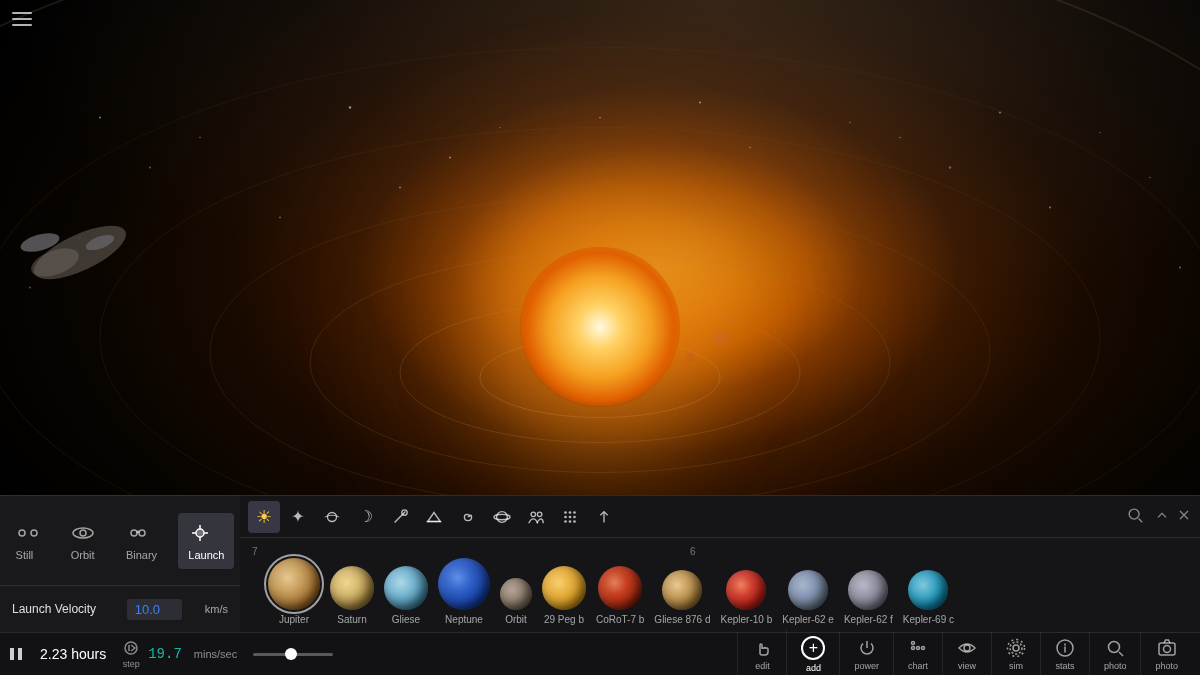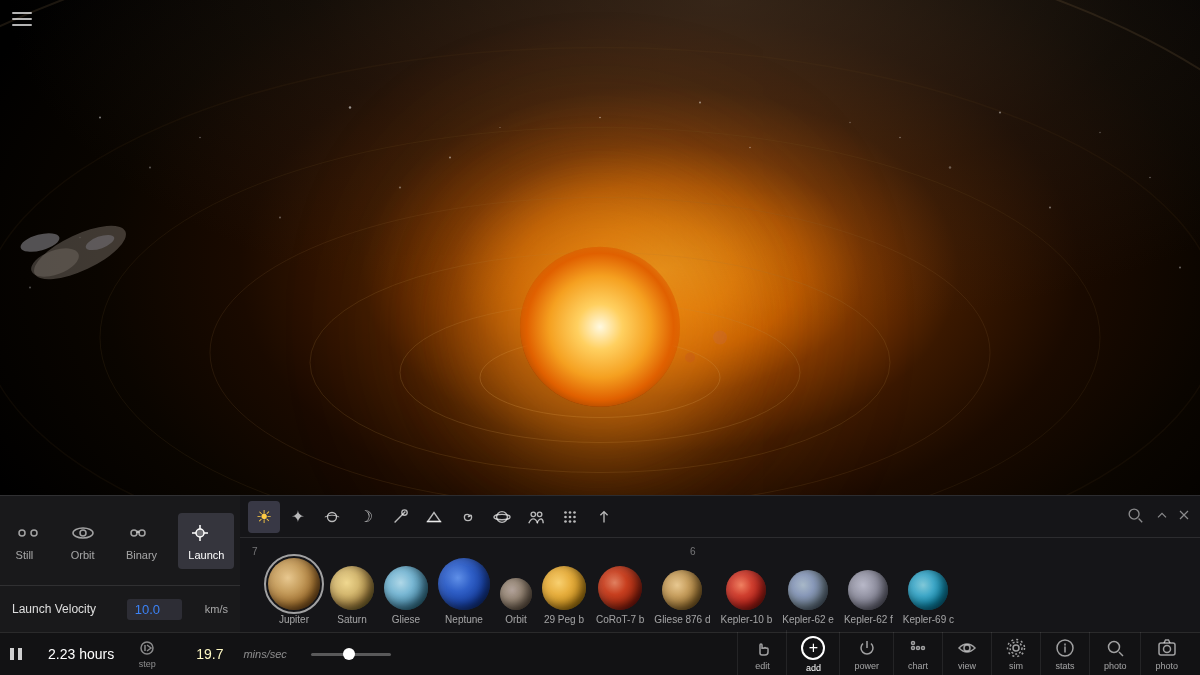--- a/index.html
+++ b/index.html
@@ -103,21 +103,21 @@
     
     .timeline-bar {
       position: absolute;
       bottom: 0; left: 0;
       width: 100%;
       height: 43px;
       background: rgba(18,18,20,0.98);
       display: flex;
       align-items: center;
       padding: 0 8px;
-      gap: 16px;
+      gap: 8px;
       border-top: 1px solid rgba(255,255,255,0.1);
     }
 
     .pause-btn {
       display: flex;
       align-items: center;
       justify-content: center;
       color: rgba(255,255,255,0.8);
       cursor: pointer;
       font-size: 16px;
@@ -136,22 +136,23 @@
       font-size: 9px;
       color: rgba(255,255,255,0.5);
       cursor: pointer;
       gap: 2px;
     }
 
     .step-btn svg { width: 18px; height: 18px; }
 
     .speed-value {
       font-size: 14px;
-      color: #fef9c3;
-      margin-left: 24px;
+      color: #14b8a6;
+      margin-left: 0;
+      font-family: Liberation Mono, monospace;
     }
 
     .speed-label {
       font-size: 11px;
       color: rgba(255,255,255,0.5);
     }
 
     .speed-slider {
       flex: 0 0 80px;
       height: 3px;
@@ -589,21 +590,21 @@
 
     <div class="step-btn">
       <svg viewBox="0 0 18 18" fill="none" stroke="currentColor" stroke-width="1.5">
           <circle cx="9" cy="9" r="6"></circle>
           <path d="M7 6 L7 12 M9 6 L13 9 L9 12"></path>
         </svg>
       <span style="font-size:9px;color:rgba(255,255,255,0.5);">step</span>
     </div>
 
     <span class="speed-value">19.7</span>
-    <span class="speed-label" style="margin-left:4px;font-style:italic;">mins/sec</span>
+    <span class="speed-label" style="margin-left:4px;">mins/sec</span>
 
     <div class="speed-slider">
       <div class="speed-slider-thumb"></div>
     </div>
 
     <div class="bottom-toolbar">
 
       <div class="toolbar-btn">
         <svg width="20" height="20" viewBox="0 0 20 20" fill="none" stroke="currentColor" stroke-width="1.5">
             <path d="M8 15 L8 7 Q8 6 9 6 Q10 6 10 7 L10 11 Q10 10 11 10 Q12 10 12 11 L12 10.5 Q12 9.5 13 9.5 Q14 9.5 14 10.5 L14 11 Q14 10 15 10 Q16 10 16 11 L16 14 Q16 17 13 17 L10 17 Q8 17 8 15 Z"></path>

